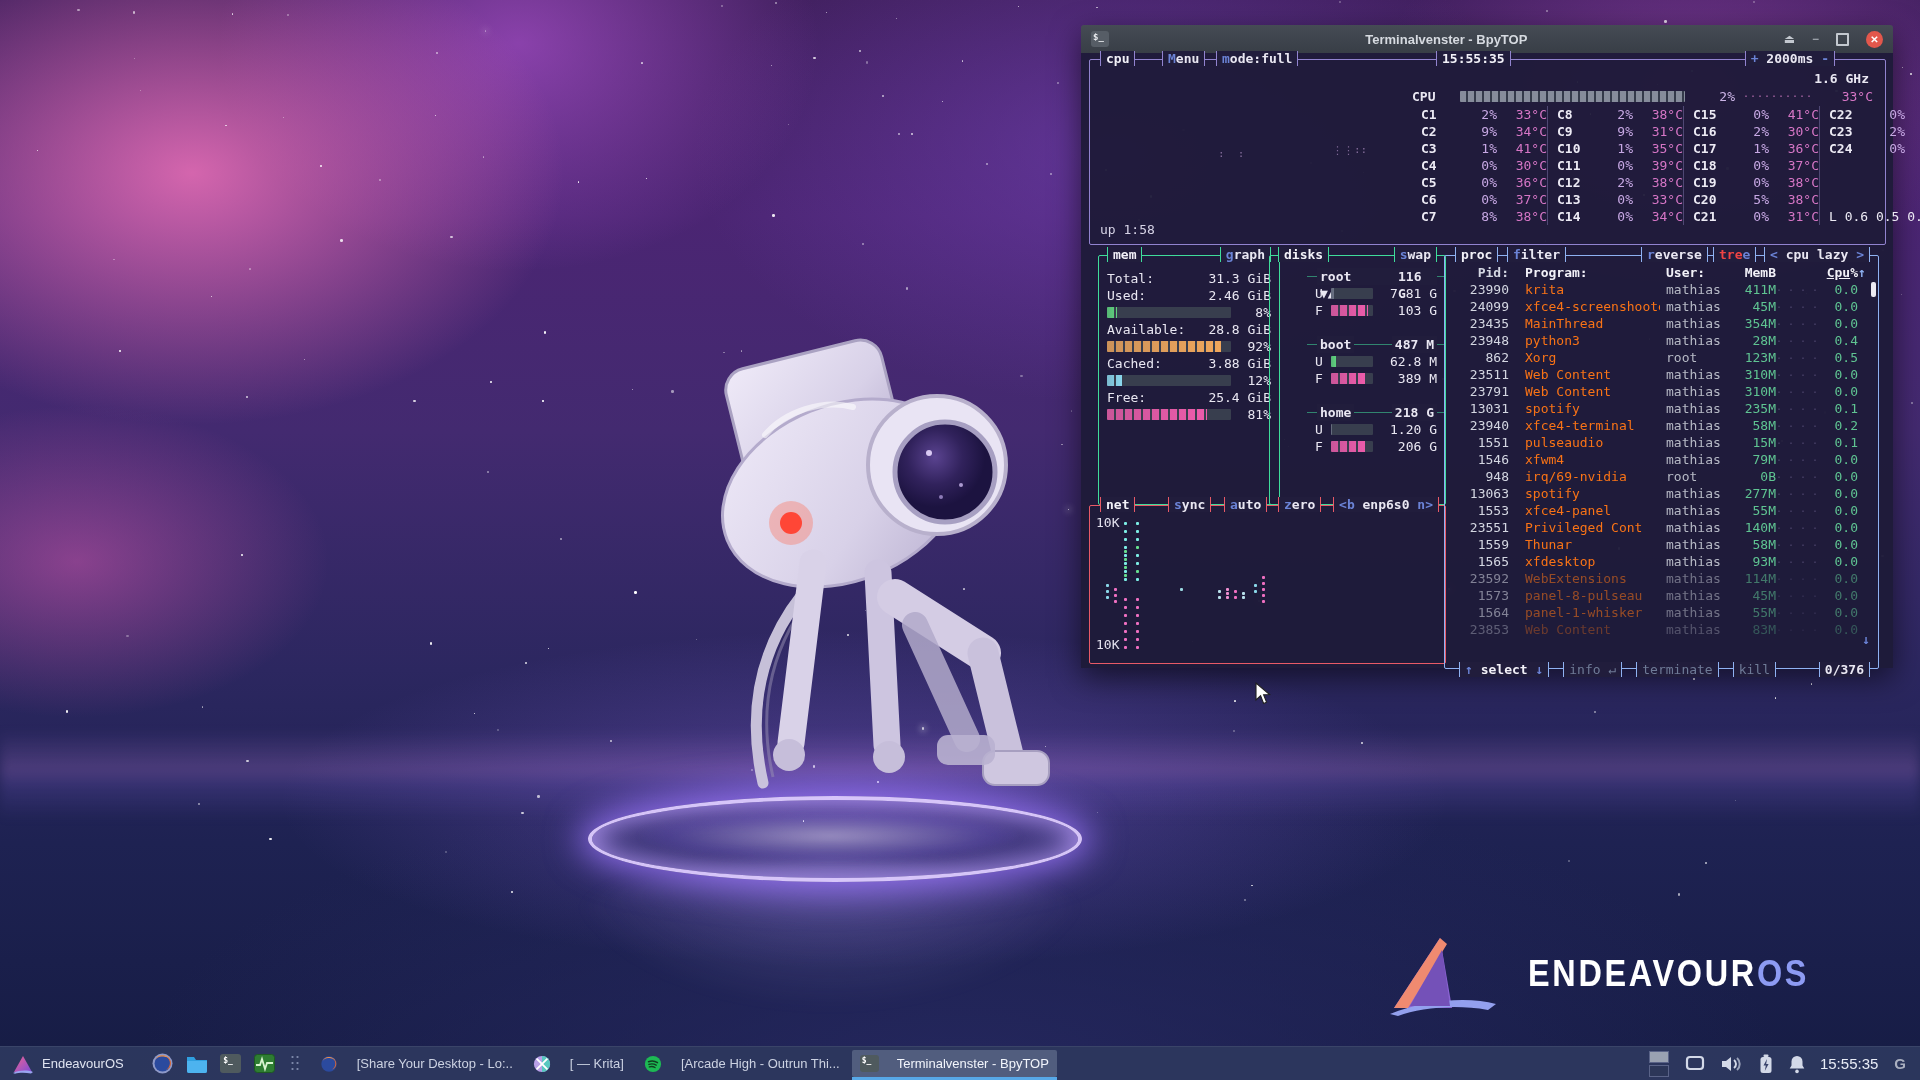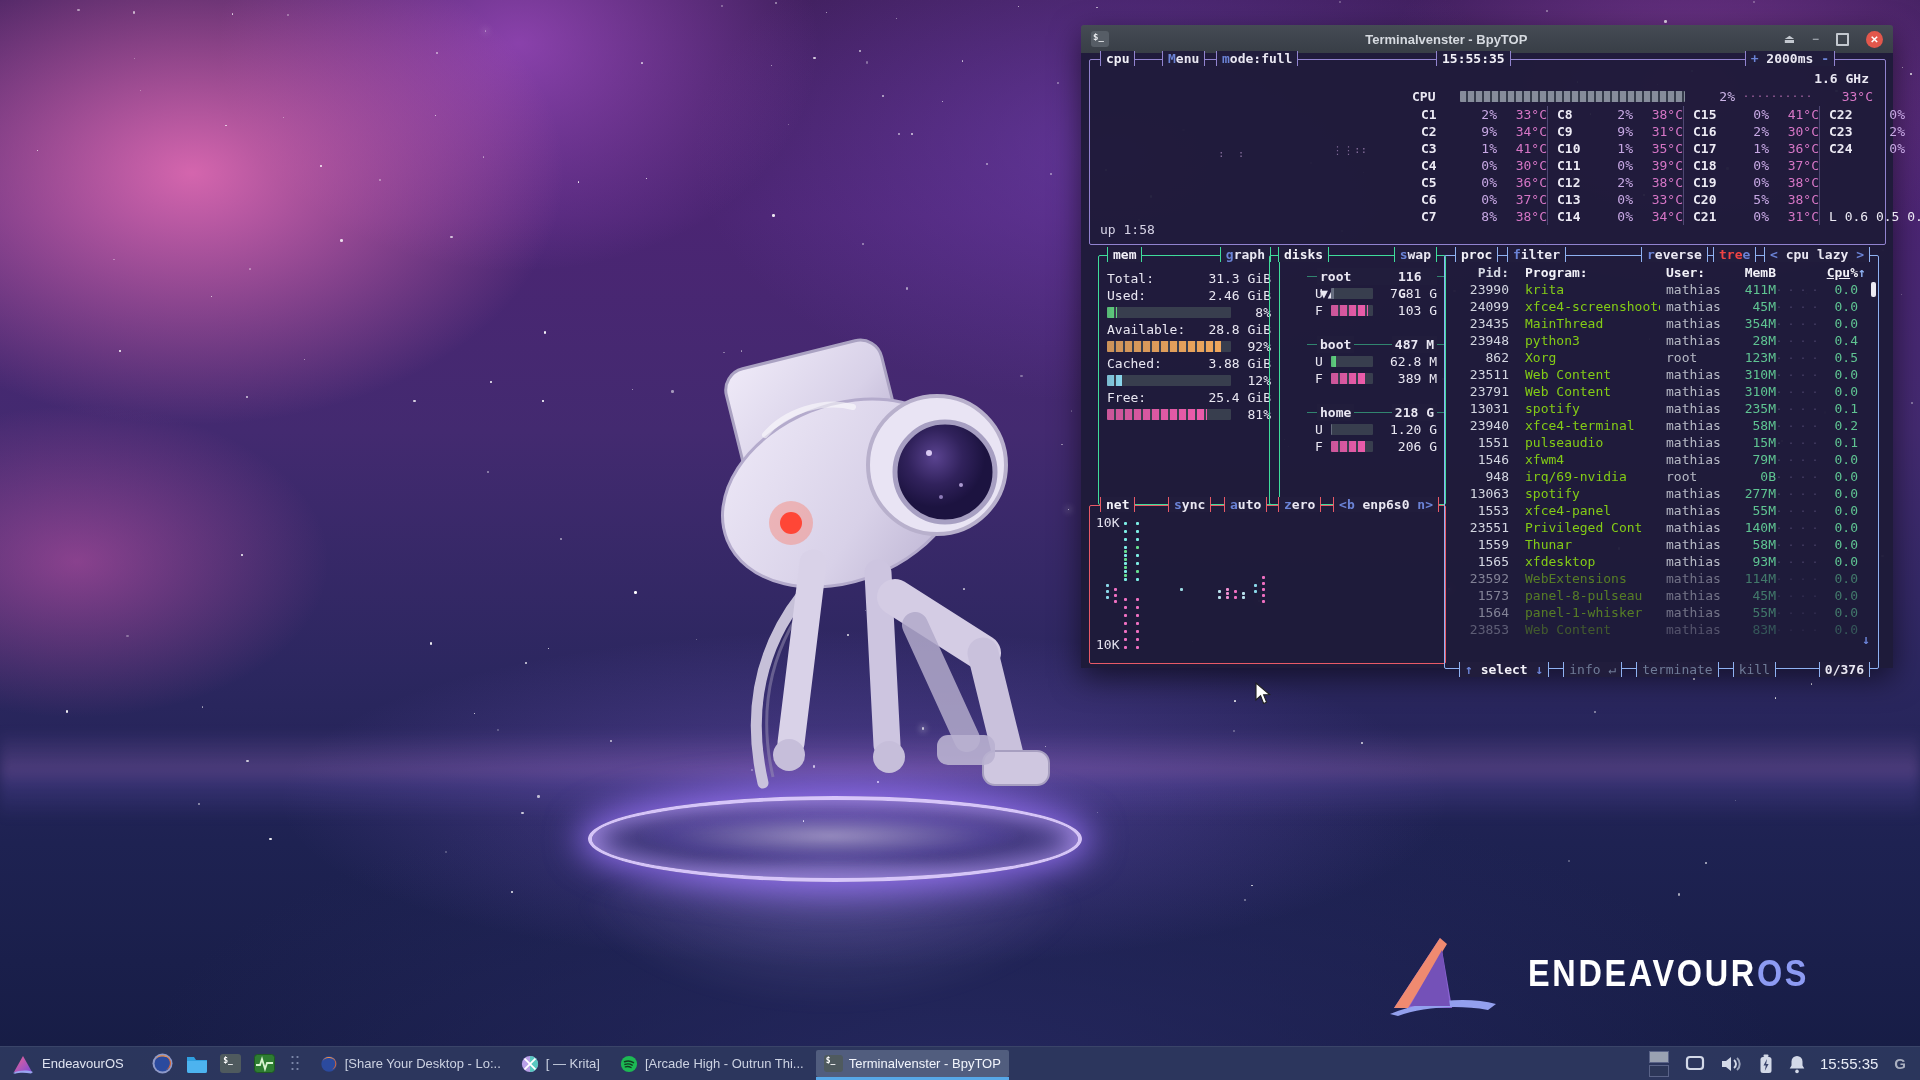--- a/index.html
+++ b/index.html
@@ -118,21 +118,21 @@
 
   
   .net-scale{position:absolute;left:6px;color:#e3e1ee;}
   .net-dot{position:absolute;width:3px;height:3px;border-radius:1px;}
   .dl-box{position:absolute;left:186px;top:22px;width:148px;height:112px;border:1px solid;border-radius:2px;}
   .dl-row{position:absolute;left:9px;white-space:pre;}
 
   
   .proc-grid{display:grid;grid-template-columns:56px 10px minmax(0,1fr) 70px 46px 40px 42px 12px;height:17px;white-space:nowrap;}
   .pg-pid{text-align:right;color:#d4d7e2;}
-  .pg-name{overflow:hidden;color:#84cc16;}
+  .pg-name{overflow:hidden;color:#f97316;}
   .pg-user{color:#b7bac6;padding-left:6px;}
   .pg-mem{text-align:right;color:#5fc492;}
   .pg-dots{text-align:center;}
   .pg-dots::after{content:"· · · ·";color:rgba(160,150,200,.35);font-size:10px;}
   .pg-cpu{text-align:right;color:#5fc492;}
   .proc-head{position:absolute;left:8px;right:8px;top:8px;font-weight:bold;color:#f2f1f8;}
   .proc-head .pg-name,.proc-head .pg-user,.proc-head .pg-mem,.proc-head .pg-cpu{color:#f2f1f8;}
   .proc-head .pg-dots::after{content:"";}
   .proc-rows{position:absolute;left:8px;right:8px;top:25px;height:360px;overflow:hidden;}
   .prow.d1{opacity:.55;} .prow.d2{opacity:.35;}
@@ -148,21 +148,21 @@
   .taskbar{position:absolute;left:0;bottom:0;right:0;height:33px;background:rgba(45,55,94,.96);
     border-top:1px solid rgba(255,255,255,.07);display:flex;align-items:center;z-index:80;
     font-family:"Liberation Sans",sans-serif;color:#dfe3f0;}
   .tb-menu{display:flex;align-items:center;gap:8px;padding:0 12px;height:100%;}
   .tb-menu-label{font-size:13px;}
   .tb-launchers{display:flex;align-items:center;gap:12px;margin-left:16px;}
   .tb-ico{width:22px;height:22px;display:flex;align-items:center;justify-content:center;}
   .handle{width:10px;height:20px;margin:0 10px 0 14px;
     background-image:radial-gradient(circle,#7b86a8 1px,transparent 1.2px);
     background-size:5px 6px;}
-  .tb-win{display:flex;align-items:center;gap:6px;height:27px;margin:0 2px;padding:0 8px;max-width:230px;
+  .tb-win{display:flex;align-items:center;gap:18px;height:27px;margin:0 2px;padding:0 8px;max-width:230px;
     border-radius:2px;font-size:13px;color:#ccd2e2;text-align:center;}
   .tb-win .lbl{white-space:nowrap;overflow:hidden;text-overflow:ellipsis;}
   .tb-win.active{background:#515d7e;color:#f2f5fc;position:relative;}
   .tb-win.active::after{content:"";position:absolute;left:0;right:0;bottom:-3px;height:3px;background:#57a8e8;}
   .tb-spacer{flex:1;}
   .pager{width:20px;height:26px;display:flex;flex-direction:column;gap:2px;margin-right:16px;}
   .pager div{flex:1;border:1px solid #5a6388;}
   .pager .ws-active{background:#9aa2b2;}
   .pager .ws{background:#2c3658;}
   .tray{display:flex;align-items:center;gap:15px;}

